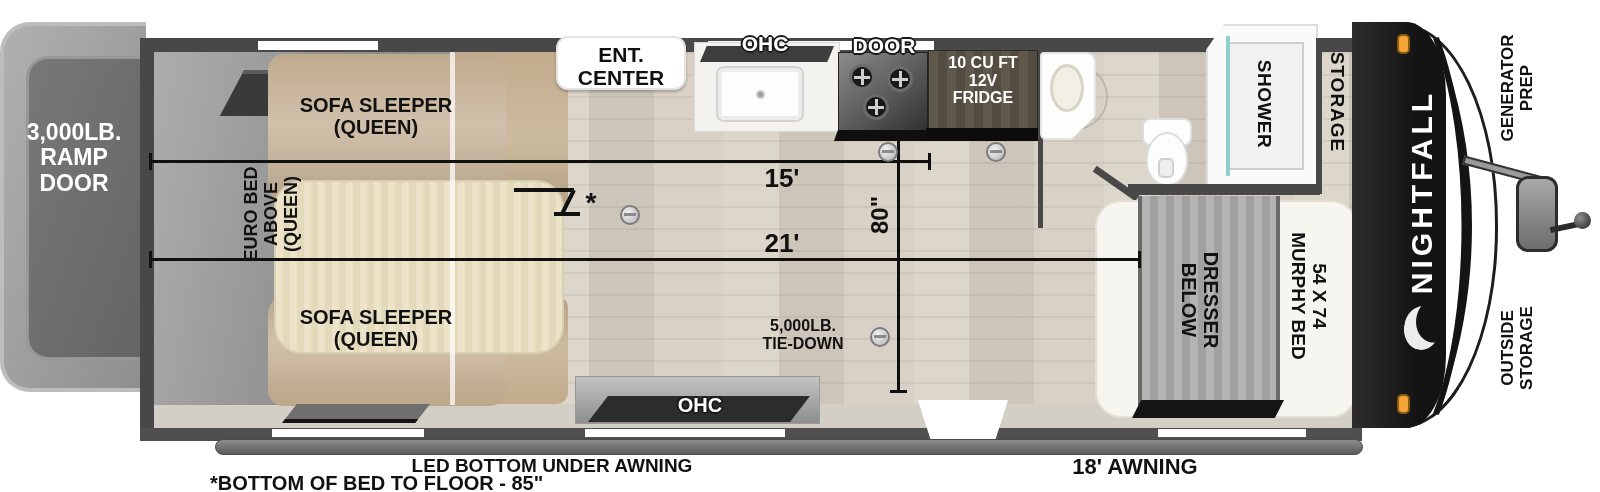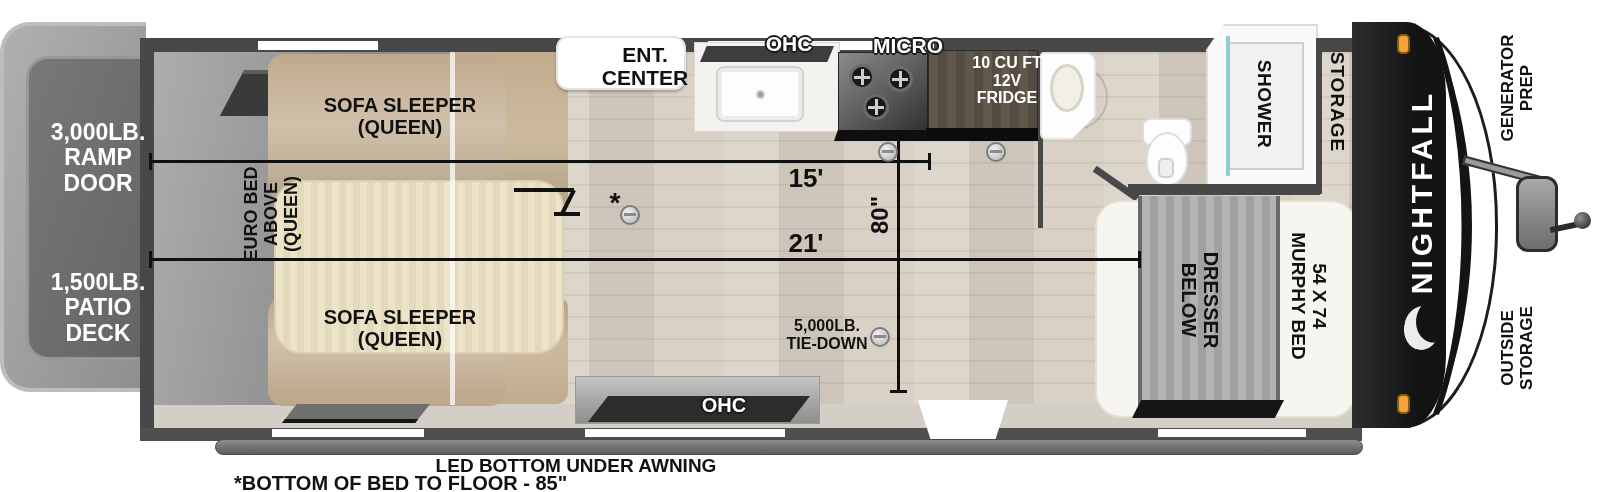--- a/index.html
+++ b/index.html
@@ -1,19 +1,19 @@
 <!DOCTYPE html>
 <html><head>
 <meta charset="utf-8">
 <style>
   html,body{margin:0;padding:0;background:#fff;}
   .stage{position:relative;width:1600px;height:492px;background:#fff;overflow:hidden;
          font-family:"Liberation Sans",sans-serif;font-weight:bold;}
   .abs{position:absolute;box-sizing:border-box;}
-  .lbl{position:absolute;white-space:pre-line;color:#111;text-align:center;line-height:1.1;box-sizing:border-box;margin-left:24px;}
+  .lbl{position:absolute;white-space:pre-line;color:#111;text-align:center;line-height:1.1;box-sizing:border-box;}
   .rot{position:absolute;display:flex;align-items:center;justify-content:center;
        white-space:pre-line;text-align:center;line-height:1.1;color:#111;box-sizing:border-box;}
   .cw{transform:rotate(90deg);}
   .ccw{transform:rotate(-90deg);}
   .outline{color:#fff;text-shadow:-2px 0 0 #1a1a1a,2px 0 0 #1a1a1a,0 -2px 0 #1a1a1a,0 2px 0 #1a1a1a,
            -1px -1px 0 #1a1a1a,1px 1px 0 #1a1a1a,-1px 1px 0 #1a1a1a,1px -1px 0 #1a1a1a;}
   
   .ramp-outer{left:0;top:22px;width:146px;height:370px;background:linear-gradient(110deg,#b0b0b0,#8e8e8e);
               border:4px solid #bdbdbd;border-right:none;border-radius:30px 0 0 30px;}
   .ramp-inner{left:26px;top:56px;width:120px;height:304px;background:linear-gradient(110deg,#787878,#646464);
@@ -241,33 +241,31 @@
   <div class="mlight light-bottom"></div>
   <div class="abs strut"></div>
   <div class="abs jack"></div>
   <div class="abs stem"></div>
   <div class="abs ball"></div>
 
   <div class="abs awning-bar"></div>
 
   <div class="lbl ramp-label">3,000LB.
 RAMP DOOR</div>
-  <div class="lbl patio-label">1,500LB.
-PATIO DECK</div>
   <div class="lbl sofa-top-label">SOFA SLEEPER
 (QUEEN)</div>
   <div class="lbl sofa-bottom-label">SOFA SLEEPER
 (QUEEN)</div>
   <div class="rot ccw euro-wrap">EURO BED
 ABOVE
 (QUEEN)</div>
   <div class="lbl entbox-label">ENT.
 CENTER</div>
   <div class="lbl outline ohc-top-label">OHC</div>
-  <div class="lbl outline micro-label">MICRO</div>
+  <div class="lbl outline micro-label">DOOR</div>
   <div class="lbl fridge-label">10 CU FT
 12V
 FRIDGE</div>
   <div class="rot cw shower-wrap">SHOWER</div>
   <div class="rot cw storage-wrap">STORAGE</div>
   <div class="rot cw dresser-wrap">DRESSER
 BELOW</div>
   <div class="rot cw murphy-wrap">54 X 74
 MURPHY BED</div>
   <div class="lbl dim15-label">15'</div>
@@ -276,14 +274,15 @@
   <div class="lbl tiedown-label">5,000LB.
 TIE-DOWN</div>
   <div class="rot ccw brand-wrap">NIGHTFALL</div>
   <div class="rot ccw genprep-wrap">GENERATOR
 PREP</div>
   <div class="rot ccw outstorage-wrap">OUTSIDE
 STORAGE</div>
   <div class="lbl outline ohc-bottom-label">OHC</div>
   <div class="lbl led-label">LED BOTTOM UNDER AWNING</div>
   <div class="lbl bednote-label">*BOTTOM OF BED TO FLOOR - 85"</div>
+  <div class="lbl awning-label">18' AWNING</div>
 
 </div>
 
 </body></html>

